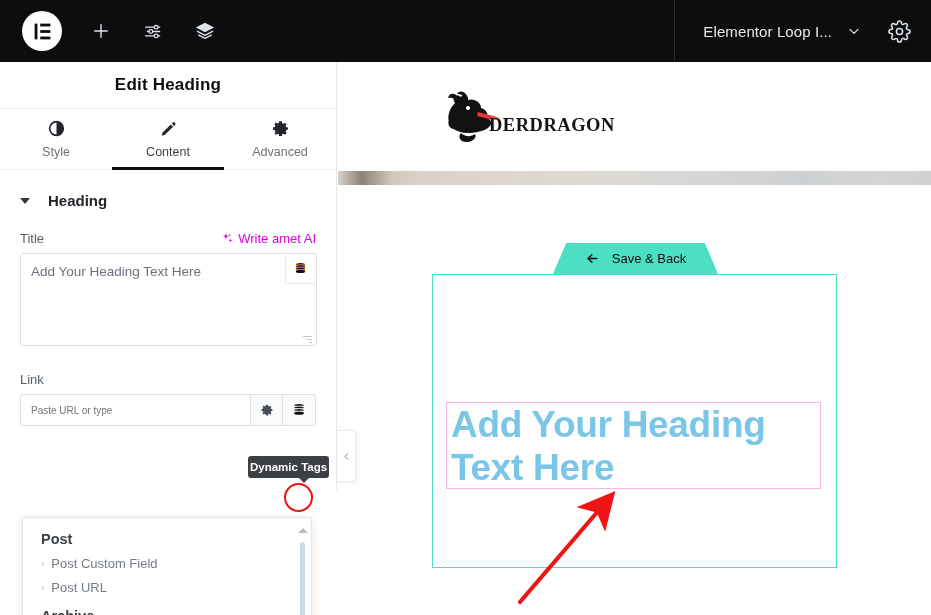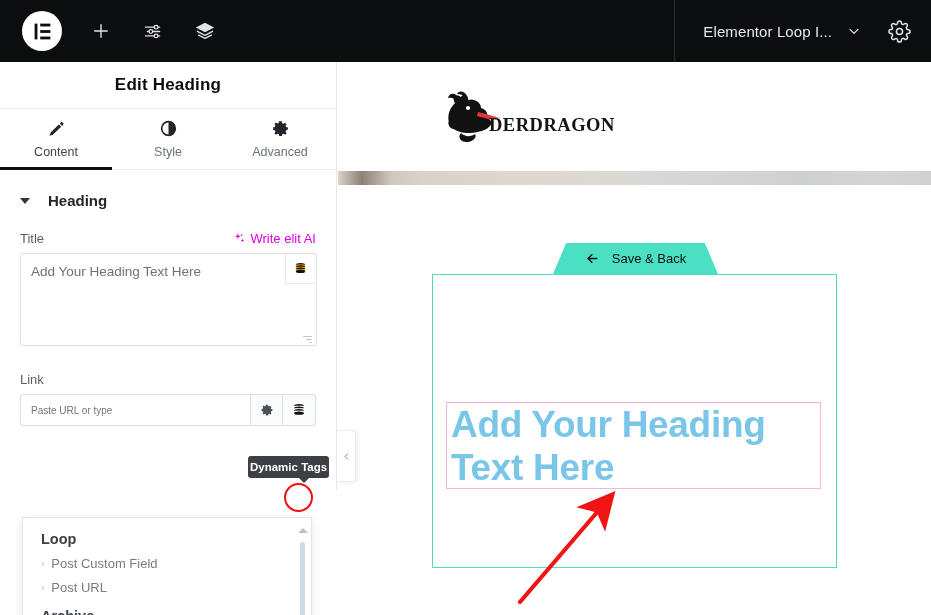--- a/index.html
+++ b/index.html
@@ -312,33 +312,33 @@
     </svg>
   </div>
 
   <div class="panel">
 
     <div class="panel-header">
       <div class="ttl">Edit Heading</div>
     </div>
 
     <div class="tabs">
+      <div class="tab">
+        <svg width="19" height="19" viewBox="0 0 24 24">
+          <circle cx="12" cy="12" r="8.6" fill="none" stroke="#22262b" stroke-width="2.1"></circle>
+          <path d="M12 3.4 A8.6 8.6 0 0 1 12 20.6 Z" fill="#22262b"></path>
+        </svg>
+        <span class="tlabel">Style</span>
+      </div>
       <div class="tab active">
         <svg width="19" height="19" viewBox="0 0 24 24" fill="#22262b">
           <path d="M20.2 4.6a2.1 2.1 0 0 0-3 0l-1.1 1.1 3 3 1.1-1.1a2.1 2.1 0 0 0 0-3z"></path>
           <path d="M14.9 6.9 4.6 17.2 3.4 21.2l4-1.2L17.9 9.9z"></path>
         </svg>
         <span class="tlabel">Content</span>
-      </div>
-      <div class="tab">
-        <svg width="19" height="19" viewBox="0 0 24 24">
-          <circle cx="12" cy="12" r="8.6" fill="none" stroke="#22262b" stroke-width="2.1"></circle>
-          <path d="M12 3.4 A8.6 8.6 0 0 1 12 20.6 Z" fill="#22262b"></path>
-        </svg>
-        <span class="tlabel">Style</span>
       </div>
       <div class="tab">
         <svg width="19" height="19" viewBox="0 0 24 24" fill="#22262b">
           <path d="M12 8.2a3.8 3.8 0 1 0 0 7.6 3.8 3.8 0 0 0 0-7.6zm9.3 5.2.1-1.4-.1-1.4-2.2-.35a7.2 7.2 0 0 0-.74-1.79l1.3-1.8-1.96-1.96-1.8 1.3a7.2 7.2 0 0 0-1.79-.74L13.8 2.8h-3.6l-.35 2.2a7.2 7.2 0 0 0-1.79.74l-1.8-1.3L4.3 6.4l1.3 1.8a7.2 7.2 0 0 0-.74 1.79L2.7 10.4v3.6l2.2.35c.17.63.42 1.23.74 1.79l-1.3 1.8 1.96 1.96 1.8-1.3c.56.32 1.16.57 1.79.74l.35 2.2h3.6l.35-2.2c.63-.17 1.23-.42 1.79-.74l1.8 1.3 1.96-1.96-1.3-1.8c.32-.56.57-1.16.74-1.79z"></path>
         </svg>
         <span class="tlabel">Advanced</span>
       </div>
     </div>
 
     <div class="section-title">
@@ -348,21 +348,21 @@
 
     <div class="field">
       <div class="field-row">
         <span class="field-label">Title</span>
         <span class="ai-link">
           <svg width="13" height="13" viewBox="0 0 24 24" fill="#e000e0">
             <path d="M9 2.5 10.4 6.6 14.5 8 10.4 9.4 9 13.5 7.6 9.4 3.5 8 7.6 6.6z"></path>
             <path d="M17.5 12 18.4 14.6 21 15.5 18.4 16.4 17.5 19 16.6 16.4 14 15.5 16.6 14.6z"></path>
             <path d="M16.2 3 16.9 5 19 5.7 16.9 6.4 16.2 8.5 15.5 6.4 13.4 5.7 15.5 5z"></path>
           </svg>
-          <span>Write elit AI</span>
+          <span>Write amet AI</span>
         </span>
       </div>
 
       <div class="ta-wrap">
         <textarea class="title-input" style="">Add Your Heading Text Here</textarea>
         <div class="dt-btn-ta">
           <svg width="15" height="15" viewBox="0 0 24 24">
             <ellipse cx="12" cy="5.6" rx="7.4" ry="2.6" fill="#111"></ellipse>
             <rect x="4.6" y="5.6" width="14.8" height="3.4" fill="#f0a020"></rect>
             <ellipse cx="12" cy="9.3" rx="7.4" ry="2.6" fill="#111"></ellipse>
@@ -404,21 +404,21 @@
       </div>
     </div>
 
     <div class="tooltip">
       <span>Dynamic Tags</span>
       <span class="tail"></span>
     </div>
 
     <div class="dropdown">
       <div>
-        <div class="dd-group-title">Loop</div>
+        <div class="dd-group-title">Post</div>
         <div class="dd-item">
           <span class="arrow">›</span>
           <span class="itxt">Post Custom Field</span>
         </div>
         <div class="dd-item">
           <span class="arrow">›</span>
           <span class="itxt">Post URL</span>
         </div>
       </div>
       <div>

